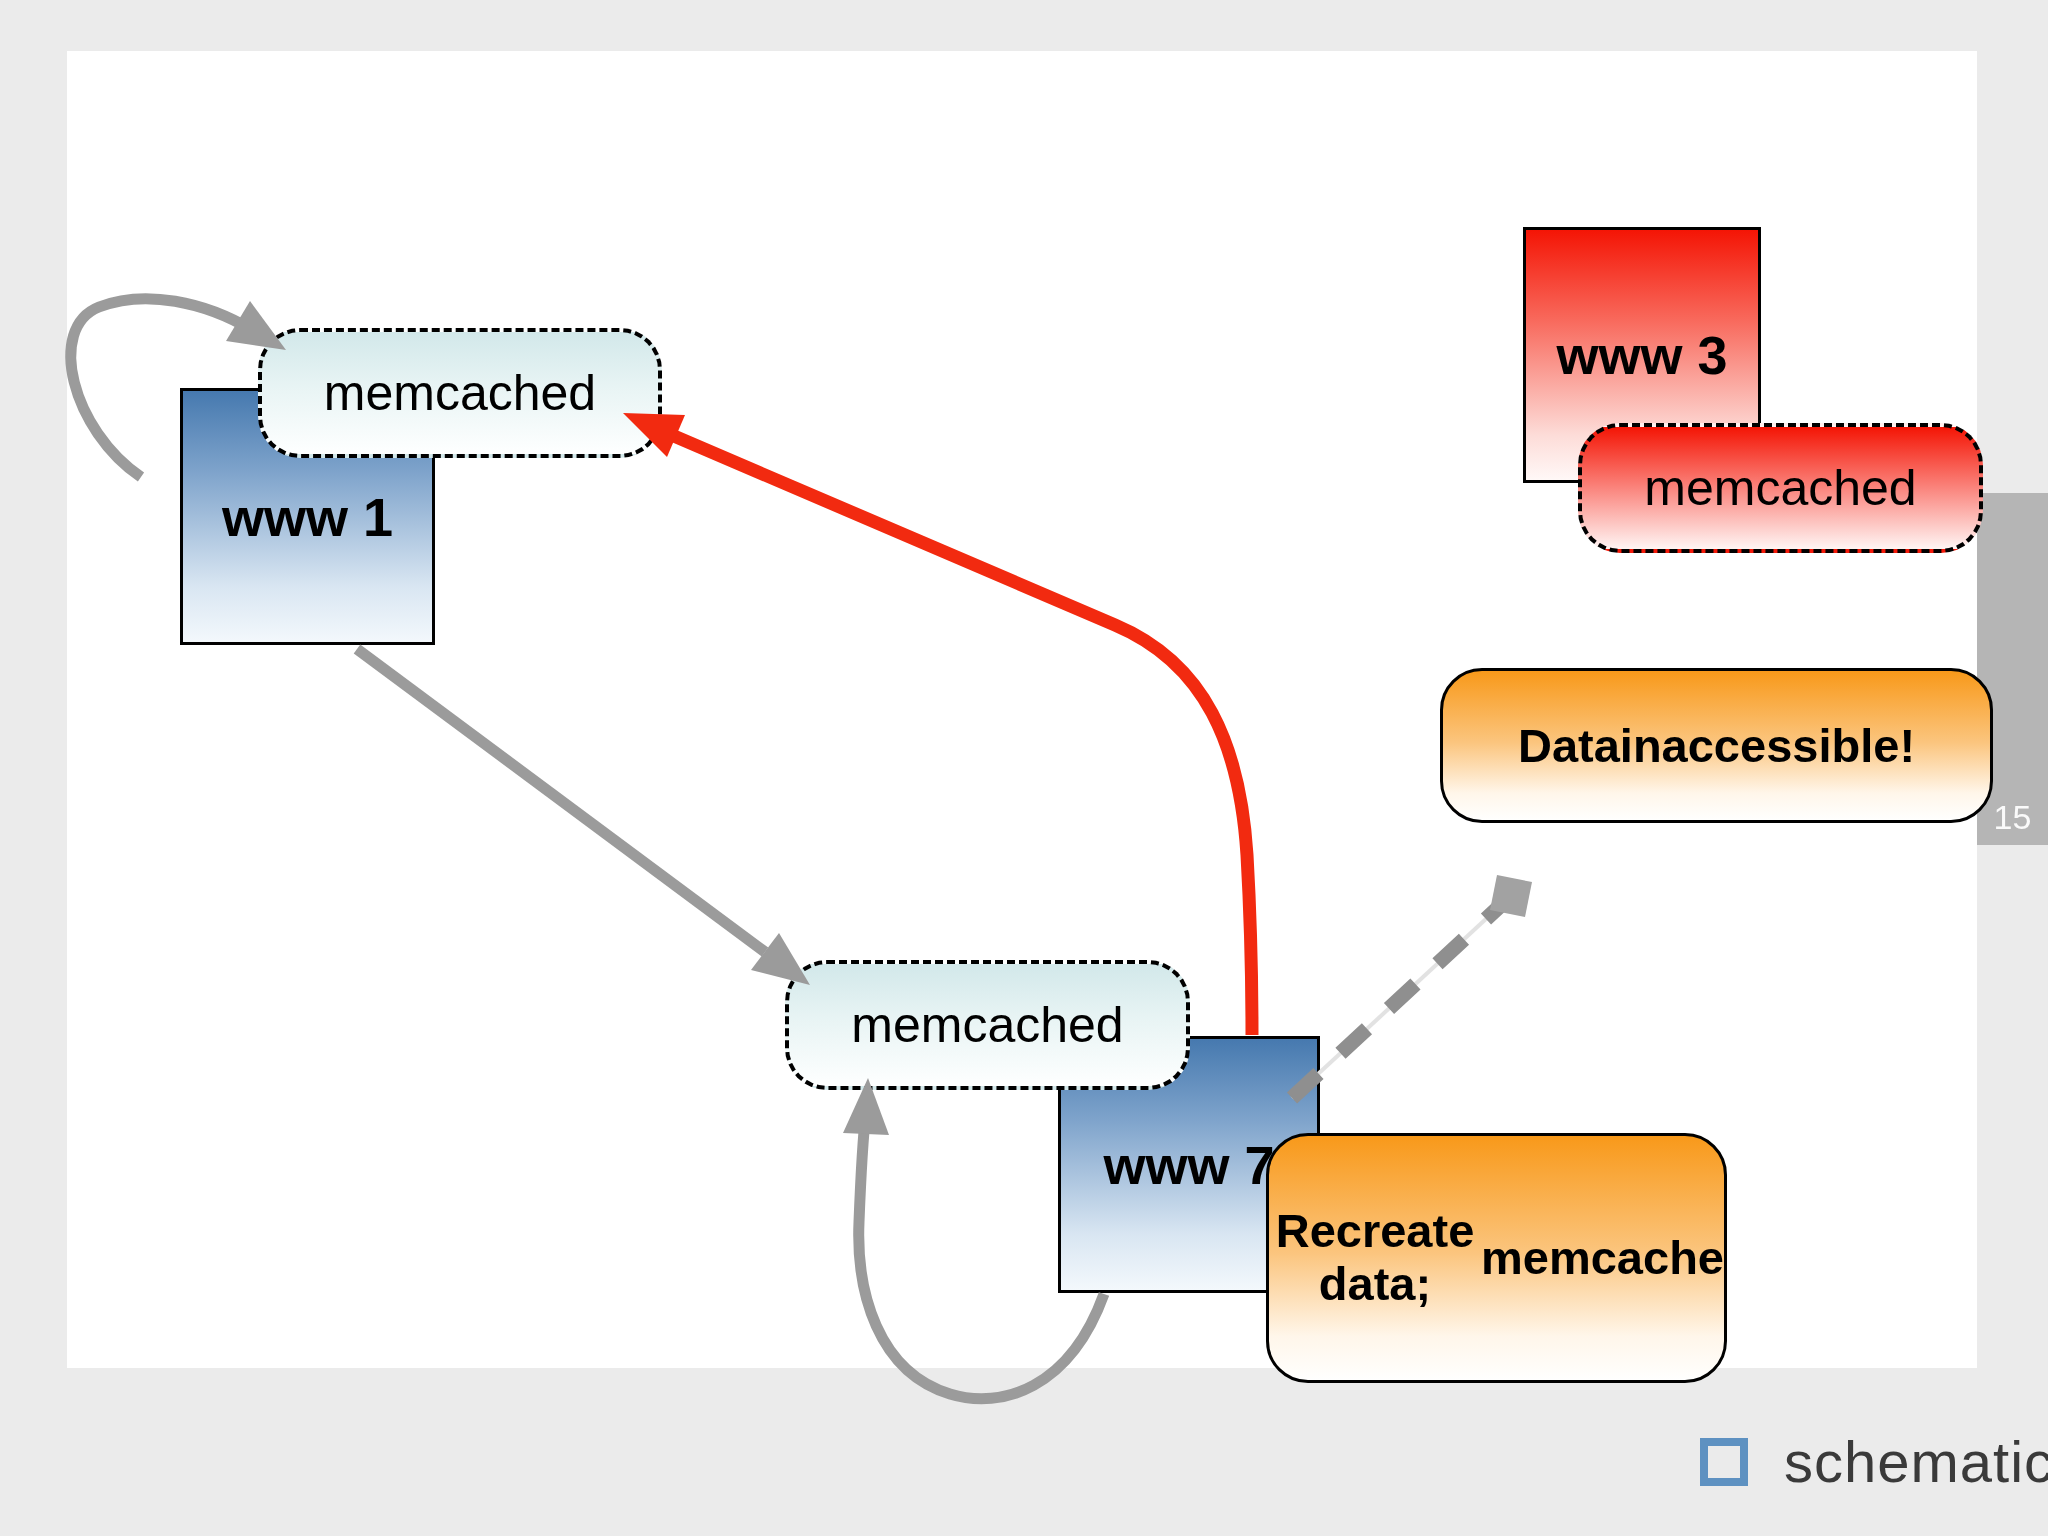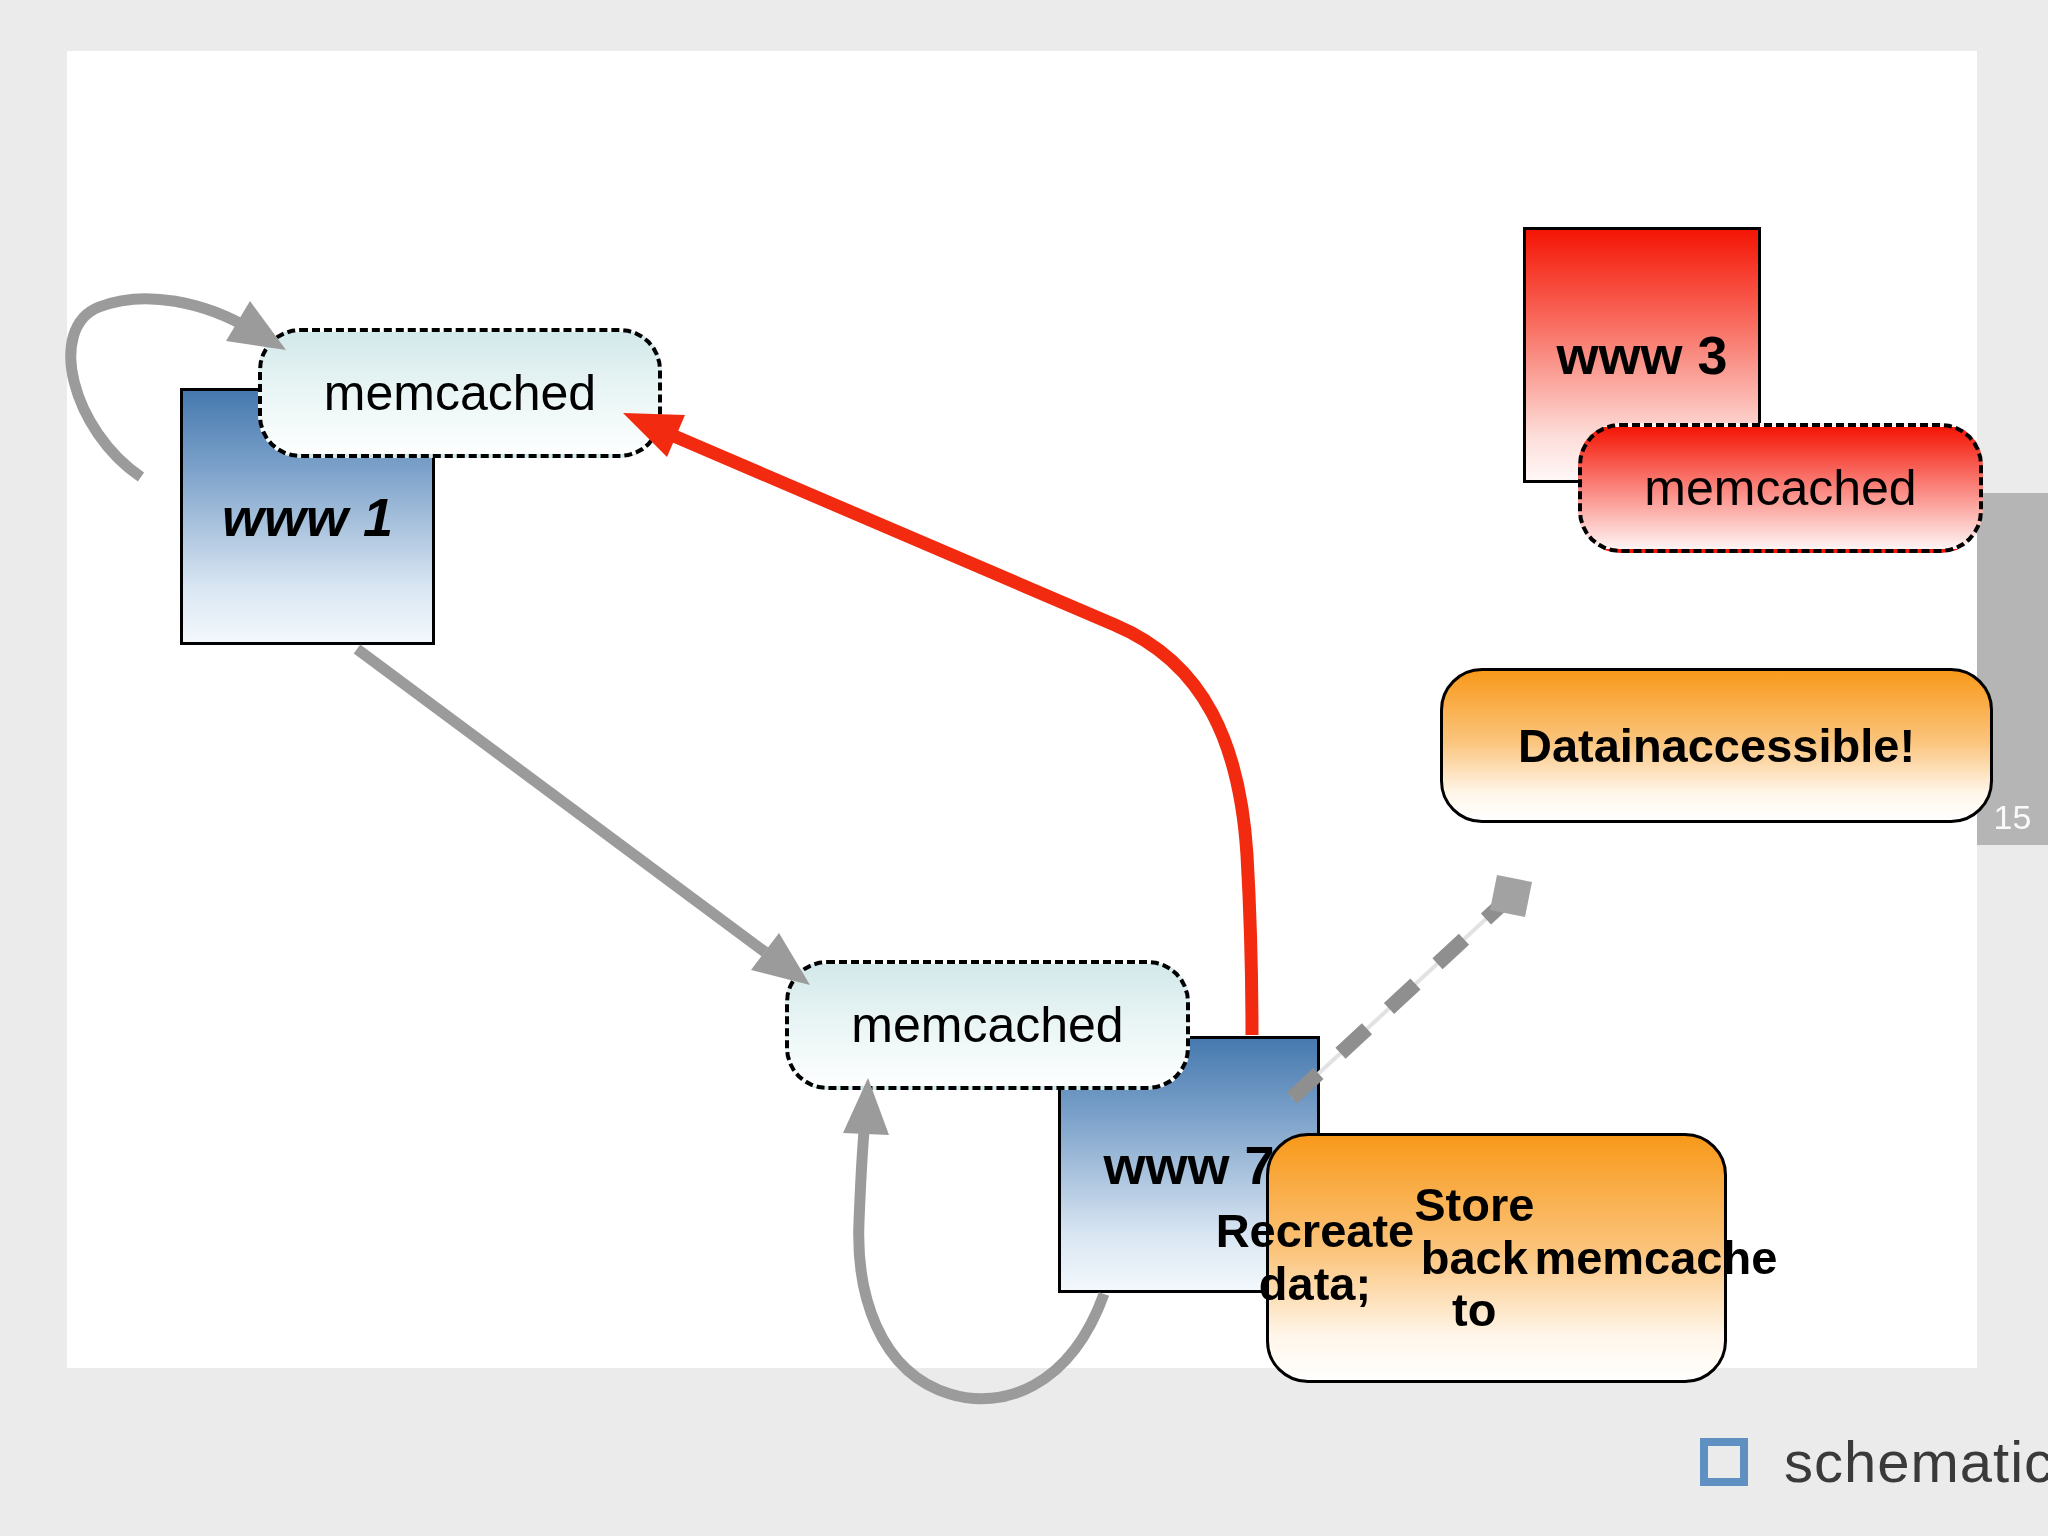--- a/index.html
+++ b/index.html
@@ -35,21 +35,21 @@
   }
   .mem.red{
     background:linear-gradient(180deg,#f41505 0%,#fa8078 48%,#fff5f4 100%);
   }
   .callout{
     border:3px solid #000;border-radius:42px;z-index:5;
     background:linear-gradient(180deg,#f8991a 0%,#fbc57e 48%,#fff6ea 82%,#fffffe 100%);
     font-weight:bold;font-size:47px;line-height:1.18;color:#000;
     text-align:center;flex-direction:row;
   }
-  #www1{left:142px;top:388px;width:255px;height:257px;font-style:italic;}
+  #www1{left:142px;top:388px;width:255px;height:257px;}
   #mem1{left:258px;top:328px;width:404px;height:130px;}
   #mem2{left:785px;top:960px;width:405px;height:130px;}
   #www2{left:1020px;top:1036px;width:262px;height:257px;}
   #www3{left:1485px;top:227px;width:238px;height:256px;}
   #mem3{left:1578px;top:423px;width:405px;height:130px;}
   #callout-data{left:1440px;top:668px;width:553px;height:155px;}
   #callout-recreate{left:1266px;top:1133px;width:461px;height:250px;line-height:1.12;}
   svg.arrows{position:absolute;left:0;top:0;z-index:4;pointer-events:none;}
   .logo{
     position:absolute;left:1666px;top:1428px;z-index:1;
@@ -108,20 +108,19 @@
   <path d="M 1292 1098 L 1500 906" fill="none" stroke="#8f8f8f" stroke-width="15" stroke-dasharray="36 30"></path>
   <polygon points="1525,917 1490,910 1497,875 1532,882" fill="#a2a2a2"></polygon>
 </svg>
 
 <div class="box callout" id="callout-data">
   <span>Data</span>
   <span>inaccessible!</span>
 </div>
 <div class="box callout" id="callout-recreate">
   <span>Recreate data;</span>
-  <span>Store back to</span>
   <span>memcache</span>
 </div>
 
 <div class="logo">
   <span class="logo-square"></span>
   <span class="logo-text">schematic</span>
 </div>
 
 </body></html>

